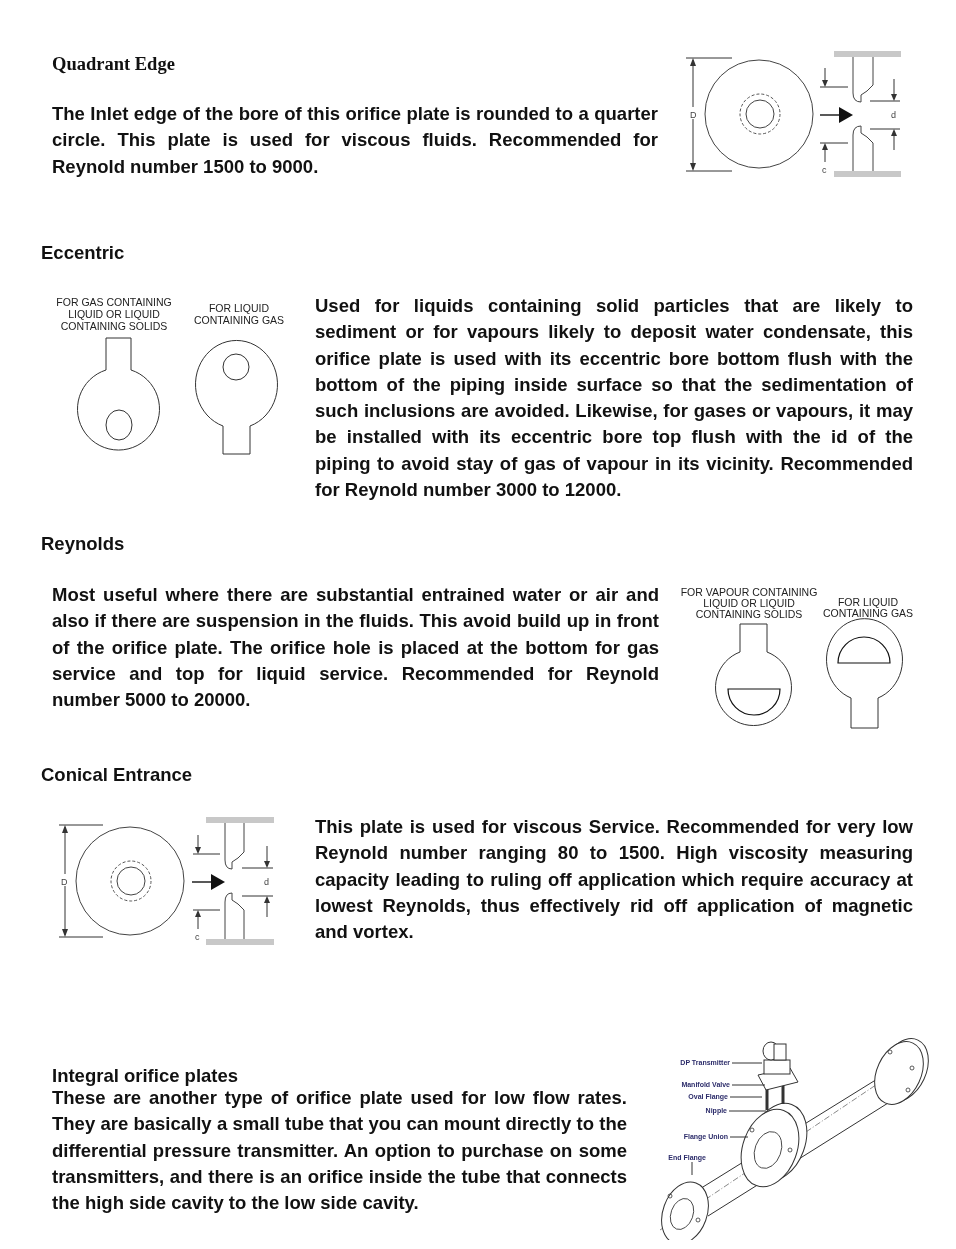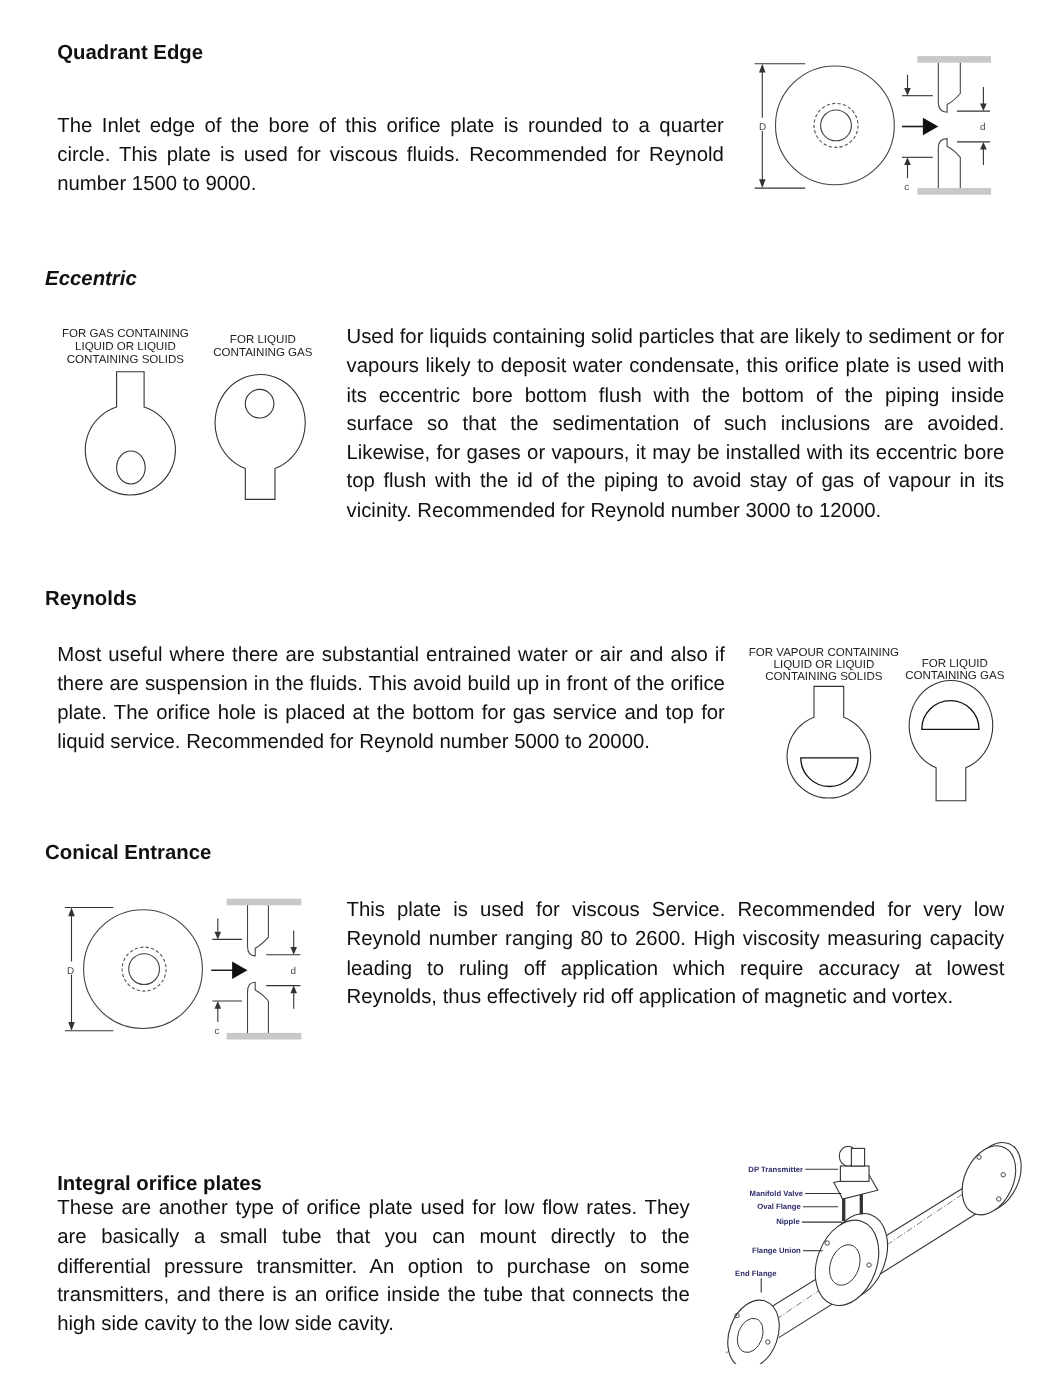--- a/index.html
+++ b/index.html
@@ -1,29 +1,29 @@
 <!DOCTYPE html>
 <html><head>
 <meta charset="utf-8">
 <style>
   html, body { margin:0; padding:0; background:#ffffff; }
   body { width:956px; height:1249px; position:relative; overflow:hidden;
          font-family:"Liberation Sans", sans-serif; color:#111; }
   .heading { position:absolute; font-weight:bold; font-size:18.5px; line-height:24px; }
-  .para { position:absolute; font-size:18.5px; line-height:26.3px; text-align:justify; text-align-last:left; }
+  .para { position:absolute; font-size:18.5px; line-height:26.3px; text-align:justify; text-align-last:left;font-weight:bold; }
   .fig { position:absolute; }
   .fig svg { display:block; }
   .cap { font-family:"Liberation Sans", sans-serif; font-size:10.5px; fill:#222; }
   .lbl { font-family:"Liberation Sans", sans-serif; font-size:9px; fill:#444; }
   .part { font-family:"Liberation Sans", sans-serif; font-size:7px; font-weight:bold; fill:#2c2c6a; }
 </style>
 </head>
 <body>
 
-<div class="heading" style="left:52px;top:36px;">Quadrant Edge</div>
+<div class="heading" style="left:52px;top:52px;font-family:Liberation Serif, serif;">Quadrant Edge</div>
 <div class="para" style="left:52px;top:101px;width:606px;">The Inlet edge of the bore of this orifice plate is rounded to a quarter circle.  This plate is used for viscous fluids.  Recommended for Reynold number 1500 to 9000.</div>
 
 <div class="fig" style="left:680px;top:40px;">
   <svg width="230" height="150" viewBox="0 0 230 150">
 
     <line x1="6" y1="18" x2="52" y2="18" stroke="#333" stroke-width="1"></line>
     <line x1="6" y1="131" x2="52" y2="131" stroke="#333" stroke-width="1"></line>
     <line x1="13" y1="20" x2="13" y2="129" stroke="#333" stroke-width="1"></line>
     <polygon points="13,18 10,26 16,26" fill="#333"></polygon>
     <polygon points="13,131 10,123 16,123" fill="#333"></polygon>
@@ -54,21 +54,21 @@
     <line x1="190" y1="61" x2="220" y2="61" stroke="#333" stroke-width="1"></line>
     <line x1="190" y1="89" x2="220" y2="89" stroke="#333" stroke-width="1"></line>
     <line x1="214" y1="39" x2="214" y2="59" stroke="#333" stroke-width="1"></line>
     <polygon points="214,61 211,54 217,54" fill="#333"></polygon>
     <line x1="214" y1="91" x2="214" y2="110" stroke="#333" stroke-width="1"></line>
     <polygon points="214,89 211,96 217,96" fill="#333"></polygon>
     <text class="lbl" x="211" y="78">d</text>
   </svg>
 </div>
 
-<div class="heading" style="left:41px;top:241px;font-style:italic;">Eccentric</div>
+<div class="heading" style="left:41px;top:241px;">Eccentric</div>
 
 <div class="fig" style="left:40px;top:290px;text-align:center;">
   <svg width="260" height="170" viewBox="0 0 260 170">
     <text class="cap" text-anchor="middle" x="74" y="16">FOR GAS CONTAINING</text>
     <text class="cap" text-anchor="middle" x="74" y="28">LIQUID OR LIQUID</text>
     <text class="cap" text-anchor="middle" x="74" y="40">CONTAINING SOLIDS</text>
     <text class="cap" text-anchor="middle" x="199" y="22">FOR LIQUID</text>
     <text class="cap" text-anchor="middle" x="199" y="34">CONTAINING GAS</text>
 
     <path d="M66 48 H91 V80 A41 41 0 1 1 66 80 Z" fill="none" stroke="#333" stroke-width="1"></path>
@@ -130,21 +130,21 @@
     <line x1="187" y1="56" x2="218" y2="56" stroke="#333" stroke-width="1"></line>
     <line x1="187" y1="84" x2="218" y2="84" stroke="#333" stroke-width="1"></line>
     <line x1="212" y1="34" x2="212" y2="54" stroke="#333" stroke-width="1"></line>
     <polygon points="212,56 209,49 215,49" fill="#333"></polygon>
     <line x1="212" y1="86" x2="212" y2="105" stroke="#333" stroke-width="1"></line>
     <polygon points="212,84 209,91 215,91" fill="#333"></polygon>
     <text class="lbl" x="209" y="73">d</text>
   </svg>
 </div>
 
-<div class="para" style="left:315px;top:814px;width:598px;">This plate is used for viscous Service.  Recommended for very low Reynold number ranging 80 to 2600.  High viscosity measuring capacity leading to ruling off application which require accuracy at lowest Reynolds, thus effectively rid off application of magnetic and vortex.</div>
+<div class="para" style="left:315px;top:814px;width:598px;">This plate is used for viscous Service.  Recommended for very low Reynold number ranging 80 to 1500.  High viscosity measuring capacity leading to ruling off application which require accuracy at lowest Reynolds, thus effectively rid off application of magnetic and vortex.</div>
 
 <div class="heading" style="left:52px;top:1034px;margin-top:30px;">Integral orifice plates</div>
 <div class="para" style="left:52px;top:1085px;width:575px;">These are another type of orifice plate used for low flow rates. They are basically a small tube that you can mount directly to the differential pressure transmitter. An option to purchase on some transmitters, and there is an orifice inside the tube that connects the high side cavity to the low side cavity.</div>
 
 <div class="fig" style="left:650px;top:1030px;">
   <svg width="290" height="210" viewBox="0 0 290 210">
 
     <line x1="10" y1="200" x2="275" y2="22" stroke="#555" stroke-width="0.7" stroke-dasharray="6,2,1,2"></line>
 
     <path d="M40 165 L245 38" stroke="#333" stroke-width="1" fill="none"></path>

